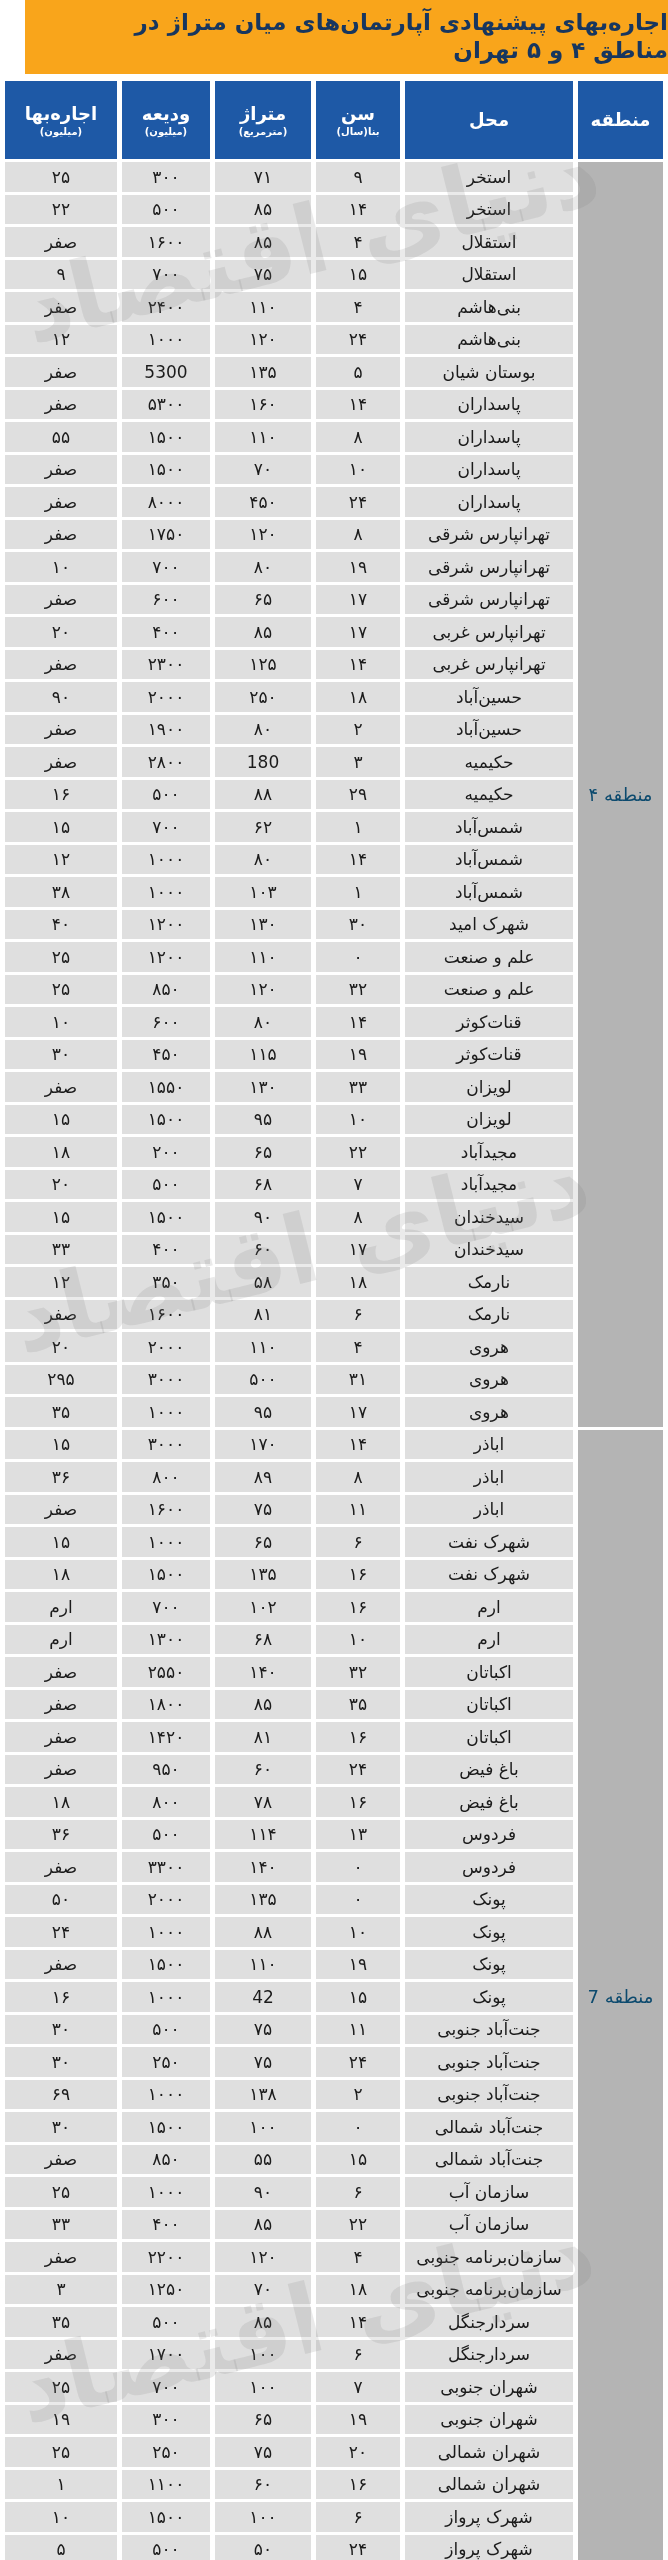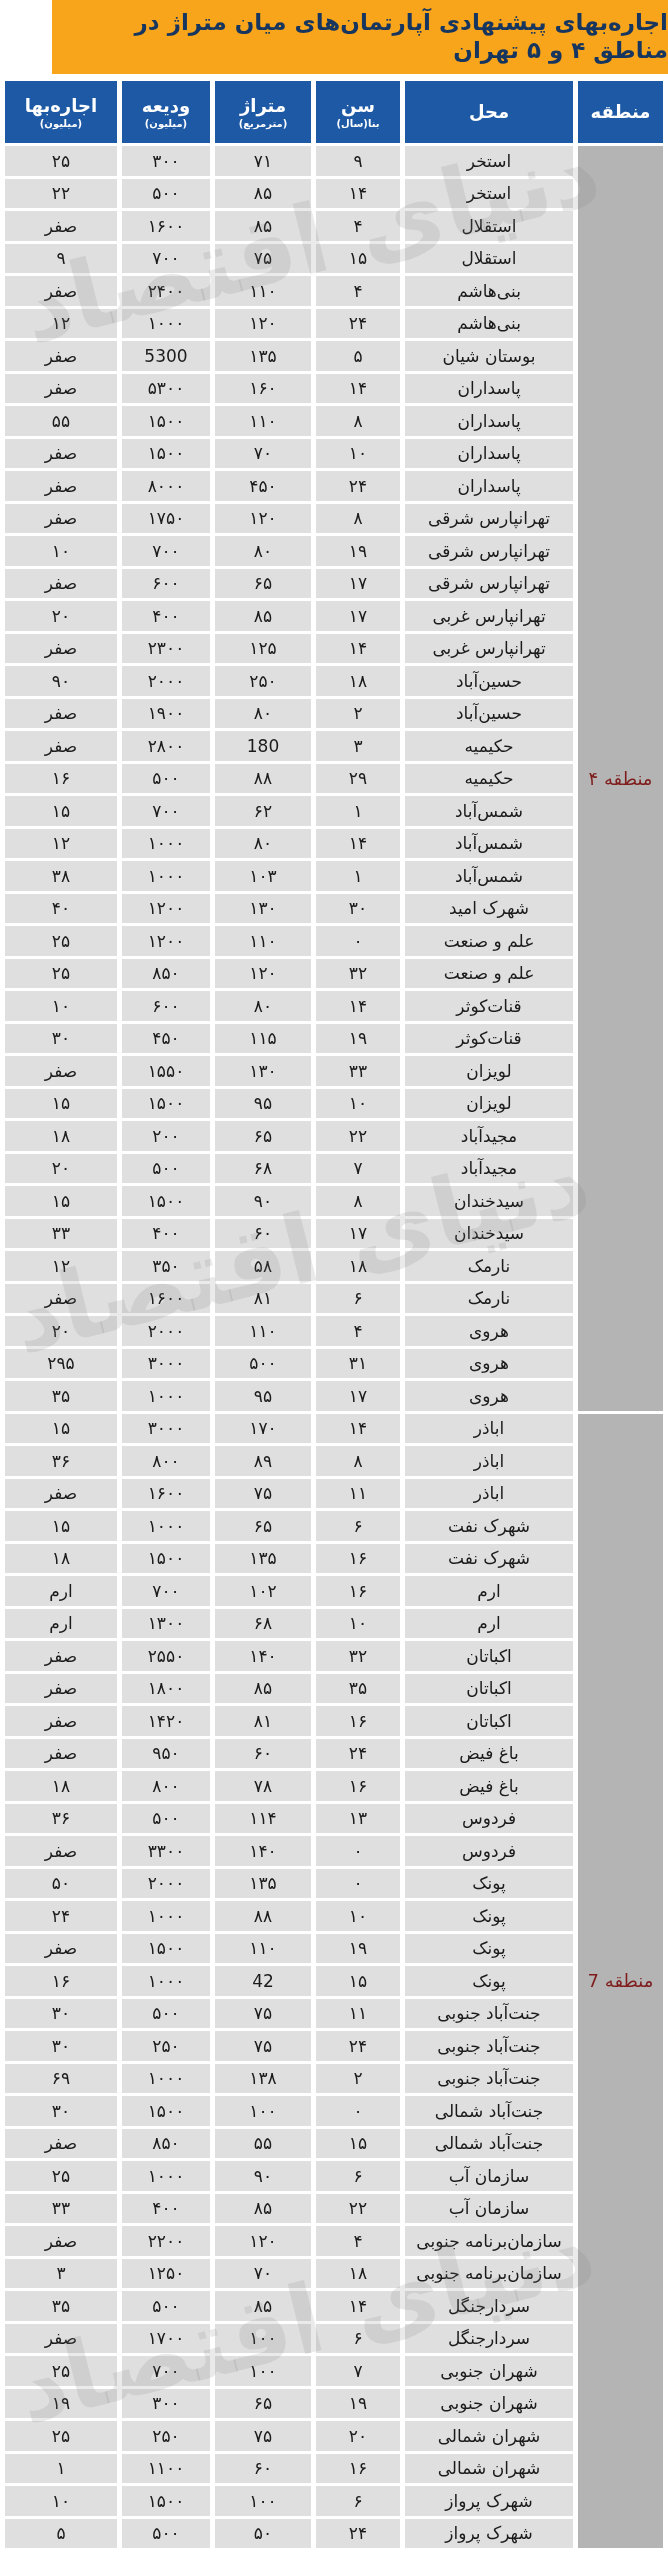--- a/index.html
+++ b/index.html
@@ -3,50 +3,50 @@
 <meta charset="utf-8">
 <style>
   html,body{margin:0;padding:0;}
   body{
     width:668px;height:2560px;overflow:hidden;position:relative;
     background:#ffffff;
     font-family:"DejaVu Sans","Liberation Sans",sans-serif;
   }
   .title-bar{
     width:616px;height:74px;background:#F9A51B;
-    display:flex;align-items:center;justify-content:center;
+    display:flex;align-items:center;justify-content:center;padding-left:27px;
   }
   .title-bar h1{
     margin:0;font-size:23px;font-weight:bold;color:#17365F;line-height:1.2;
   }
   table.rent-table{
     width:668px;table-layout:fixed;
     border-collapse:separate;border-spacing:5px 3px;
     margin-top:4px;direction:rtl;
   }
   col.c-region{width:85px}
   col.c-location{width:168px}
   col.c-age{width:84px}
   col.c-area{width:96px}
   col.c-deposit{width:88px}
   col.c-rent{width:112px}
   th{
     background:#1E59A6;color:#ffffff;height:62px;
     text-align:center;vertical-align:middle;
-    font-size:18px;font-weight:bold;line-height:1.3;padding:0;
+    font-size:18px;font-weight:bold;line-height:1.3;padding:8px;
   }
   th .h2{display:block;font-size:10px;font-weight:bold;}
   th .h2:empty{display:none;}
   td.data-cell{
     background:#DFDFDF;height:29.5px;padding:0;
     text-align:center;vertical-align:middle;
     font-size:17px;color:#1b1b1b;white-space:nowrap;overflow:hidden;
   }
   td.region-cell{
-    background:#B4B4B4;color:#7f1d1d;
+    background:#B4B4B4;color:#0c4a6e;
     text-align:center;vertical-align:middle;
     font-size:18px;padding:0;
   }
   .watermark{
     position:absolute;z-index:5;pointer-events:none;
     font-size:95px;font-weight:bold;white-space:nowrap;
     color:rgba(125,125,125,0.16);
     transform:rotate(-14deg);
   }
   .wm-1{top:185px;left:15px;}

